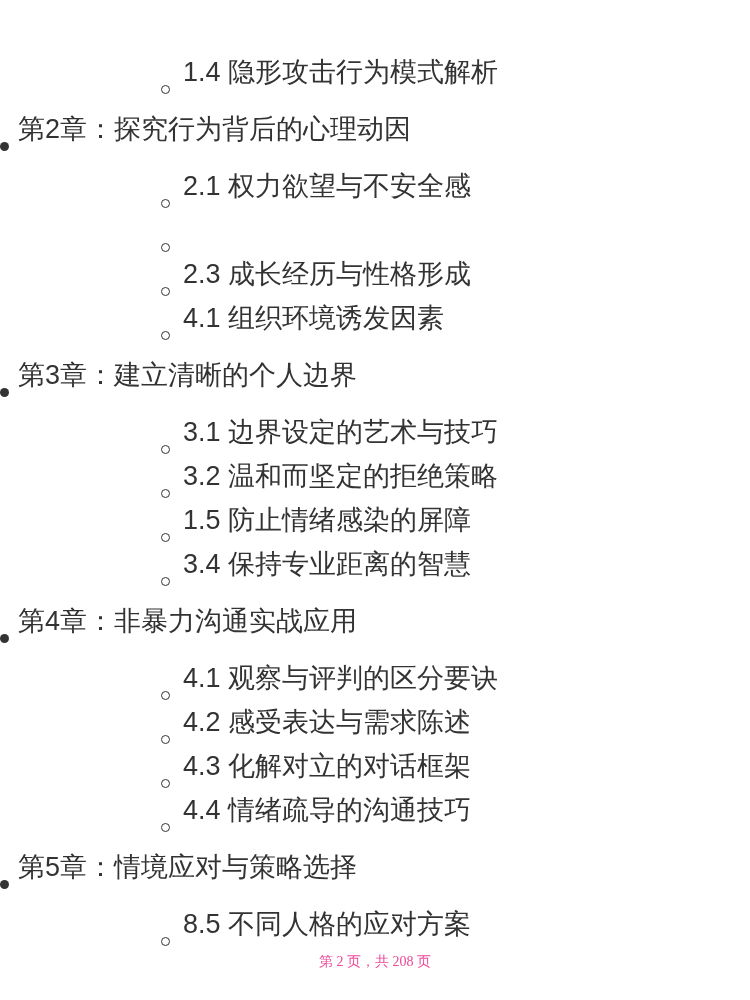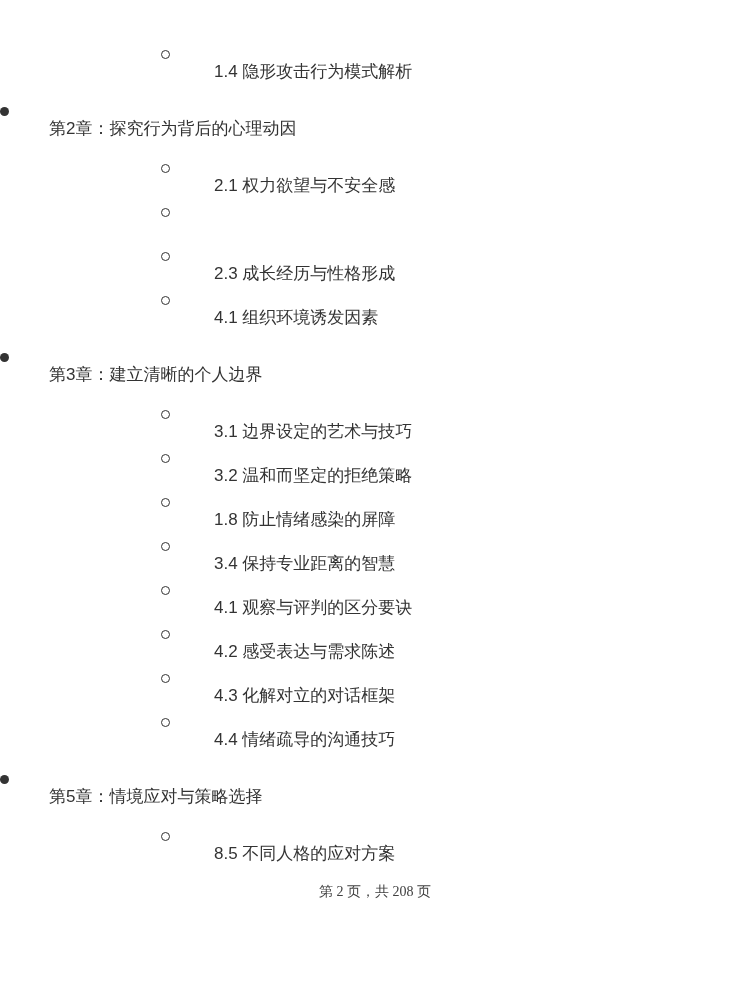--- a/index.html
+++ b/index.html
@@ -15,26 +15,25 @@
     font-family: "Liberation Sans", "DejaVu Sans", sans-serif;
     color: #333333;
     overflow: hidden;
     box-sizing: border-box;
   }
   .toc {
     padding-top: 50px;
   }
   .row {
     display: flex;
-    align-items: flex-start;
+    align-items: flex-end;
     height: 44px;
-    font-size: 17px;
+    font-size: 27px;
     line-height: 44px;
     white-space: nowrap;
-    gap: 31px;
   }
   .row.chapter {
     margin: 13px 0;
   }
   .row.sub {
     padding-left: 161px;
   }
   .bullet {
     flex: 0 0 auto;
     display: inline-block;
@@ -56,21 +55,21 @@
   }
   .label {
     display: inline-block;
   }
   .footer {
     margin-top: 6px;
     text-align: center;
     font-family: "Liberation Serif", "DejaVu Serif", serif;
     font-size: 14px;
     line-height: 20px;
-    color: #404040;
+    color: #ec4899;
   }
 </style>
 </head>
 <body>
 
 <div class="page">
   <div class="toc">
 
     <div class="row sub">
       <span class="bullet circle"></span>
@@ -111,28 +110,32 @@
       <span class="label">3.1 边界设定的艺术与技巧</span>
     </div>
 
     <div class="row sub">
       <span class="bullet circle"></span>
       <span class="label">3.2 温和而坚定的拒绝策略</span>
     </div>
 
     <div class="row sub">
       <span class="bullet circle"></span>
-      <span class="label">1.8 防止情绪感染的屏障</span>
+      <span class="label">1.5 防止情绪感染的屏障</span>
     </div>
 
     <div class="row sub">
       <span class="bullet circle"></span>
       <span class="label">3.4 保持专业距离的智慧</span>
     </div>
 
+    <div class="row chapter">
+      <span class="bullet disc"></span>
+      <span class="label">第4章：非暴力沟通实战应用</span>
+    </div>
 
     <div class="row sub">
       <span class="bullet circle"></span>
       <span class="label">4.1 观察与评判的区分要诀</span>
     </div>
 
     <div class="row sub">
       <span class="bullet circle"></span>
       <span class="label">4.2 感受表达与需求陈述</span>
     </div>

